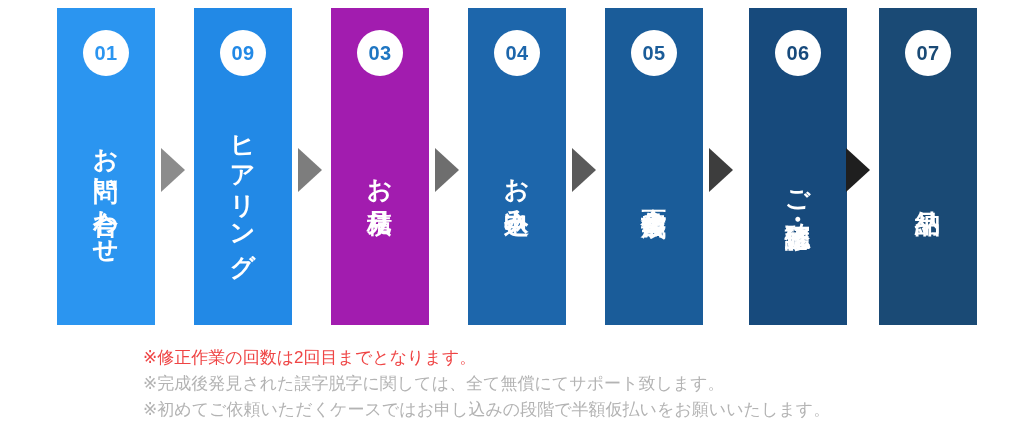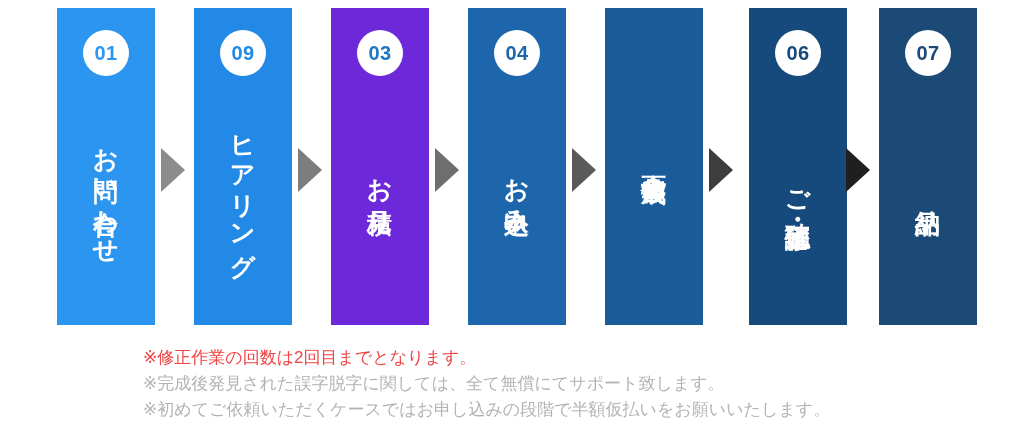--- a/index.html
+++ b/index.html
@@ -136,21 +136,21 @@
         <div class="step-badge">
           <span class="step-badge-number" style="color: rgb(34, 137, 230);">09</span>
         </div>
         <div class="step-label-wrap">
           <div class="step-label">ヒアリング</div>
         </div>
       </div>
       <div class="step-arrow" style="left: 241px;">
         <div class="tri" style="border-left-color: rgb(125, 125, 125);"></div>
       </div>
-      <div class="step-column" style="left: 274px; background: #6d28d9;">
+      <div class="step-column" style="left: 274px; background: #a21caf;">
         <div class="step-badge">
           <span class="step-badge-number" style="color: rgb(31, 118, 194);">03</span>
         </div>
         <div class="step-label-wrap">
           <div class="step-label">お見積り</div>
         </div>
       </div>
       <div class="step-arrow" style="left: 378px;">
         <div class="tri" style="border-left-color: rgb(110, 110, 110);"></div>
       </div>
@@ -159,20 +159,23 @@
           <span class="step-badge-number" style="color: rgb(29, 102, 171);">04</span>
         </div>
         <div class="step-label-wrap">
           <div class="step-label">お申込み</div>
         </div>
       </div>
       <div class="step-arrow" style="left: 515px;">
         <div class="tri" style="border-left-color: rgb(90, 90, 90);"></div>
       </div>
       <div class="step-column" style="left: 548px; background: rgb(26, 92, 153);">
+        <div class="step-badge">
+          <span class="step-badge-number" style="color: rgb(26, 92, 153);">05</span>
+        </div>
         <div class="step-label-wrap">
           <div class="step-label">企画書作成</div>
         </div>
       </div>
       <div class="step-arrow" style="left: 652px;">
         <div class="tri" style="border-left-color: rgb(61, 61, 61);"></div>
       </div>
       <div class="step-column" style="left: 685px; background: rgb(23, 74, 124); margin-left: 7px;">
         <div class="step-badge">
           <span class="step-badge-number" style="color: rgb(23, 74, 124);">06</span>

